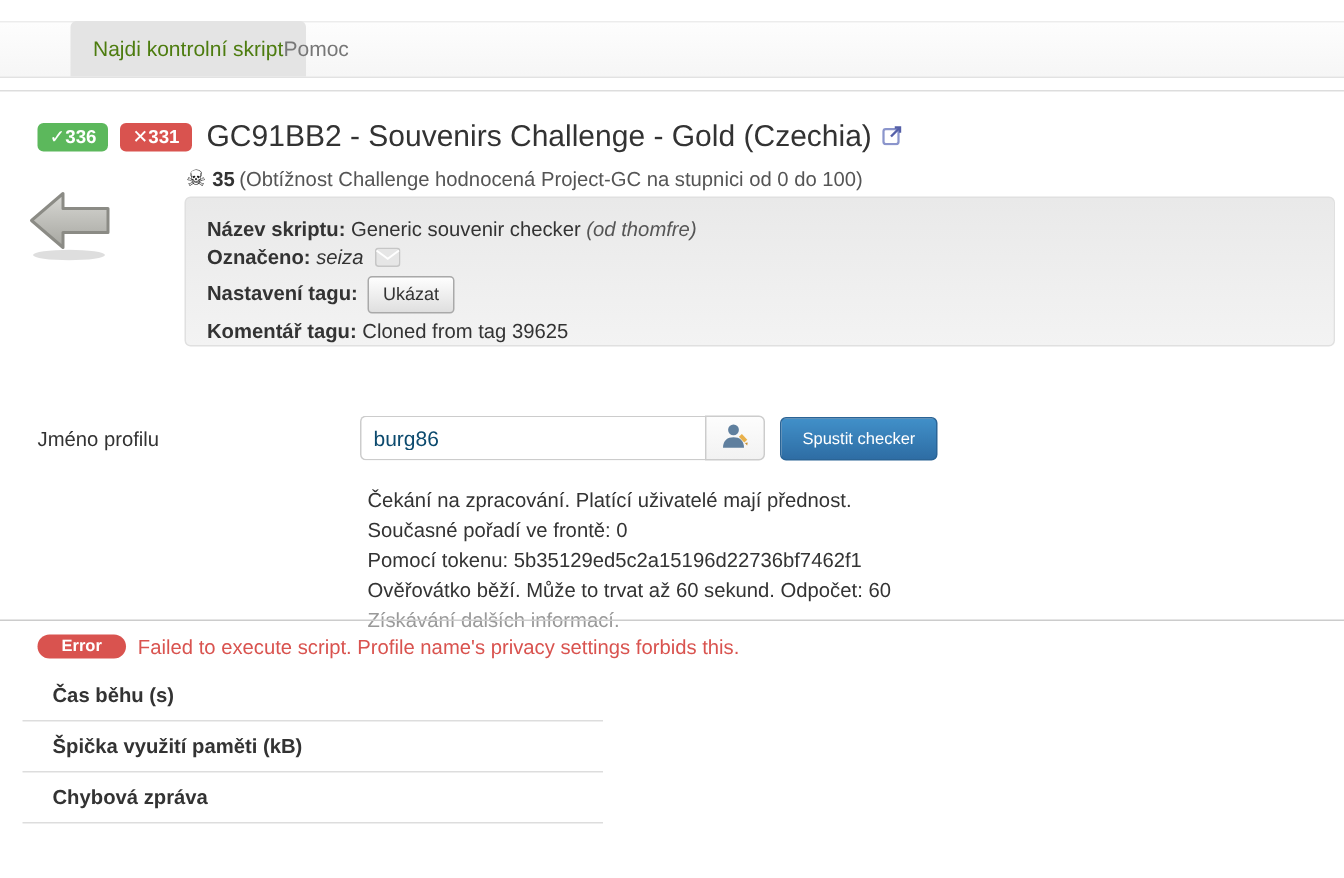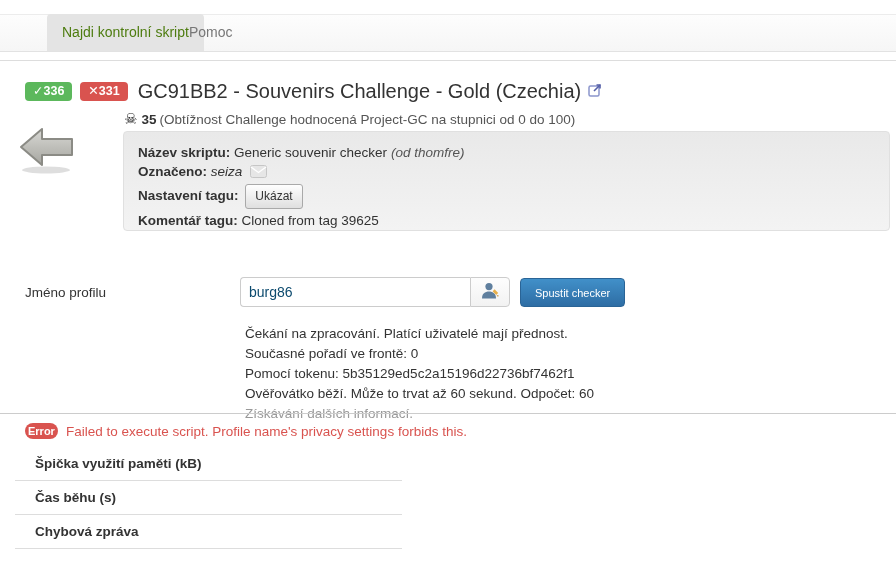--- a/index.html
+++ b/index.html
@@ -80,21 +80,21 @@
     cursor:pointer;font-family:"Liberation Sans","DejaVu Sans",sans-serif;
   }
   
   .status-block{position:absolute;left:245px;top:324px;line-height:20px;color:#333;}
   .status-muted{color:#999;}
   
   .rule-mid{position:absolute;top:413px;left:0;width:896px;border-top:1px solid #ccc;}
   .error-row{position:absolute;left:25px;top:423px;display:flex;align-items:center;}
   .error-badge{
     background:#d9534f;color:#fff;font-size:11px;font-weight:bold;
-    padding:2px 3px;border-radius:9px;margin-right:8px;
+    padding:2px 16px;border-radius:9px;margin-right:8px;
   }
   .error-text{color:#d9534f;}
   
   .result-table{position:absolute;left:15px;top:447px;width:387px;}
   .result-row{
     padding:9px 0 9px 20px;border-bottom:1px solid #ddd;
     font-weight:bold;color:#333;cursor:pointer;
   }
 </style>
 </head>
@@ -185,16 +185,16 @@
   <div class="status-muted">Získávání dalších informací.</div>
 </div>
 
 <div class="rule-mid"></div>
 <div class="error-row">
   <span class="error-badge">Error</span>
   <span class="error-text">Failed to execute script. Profile name's privacy settings forbids this.</span>
 </div>
 
 <div class="result-table">
+  <div class="result-row">Čas běhu (s)</div>
   <div class="result-row">Špička využití paměti (kB)</div>
-  <div class="result-row">Čas běhu (s)</div>
   <div class="result-row">Chybová zpráva</div>
 </div>
 
 </body></html>

